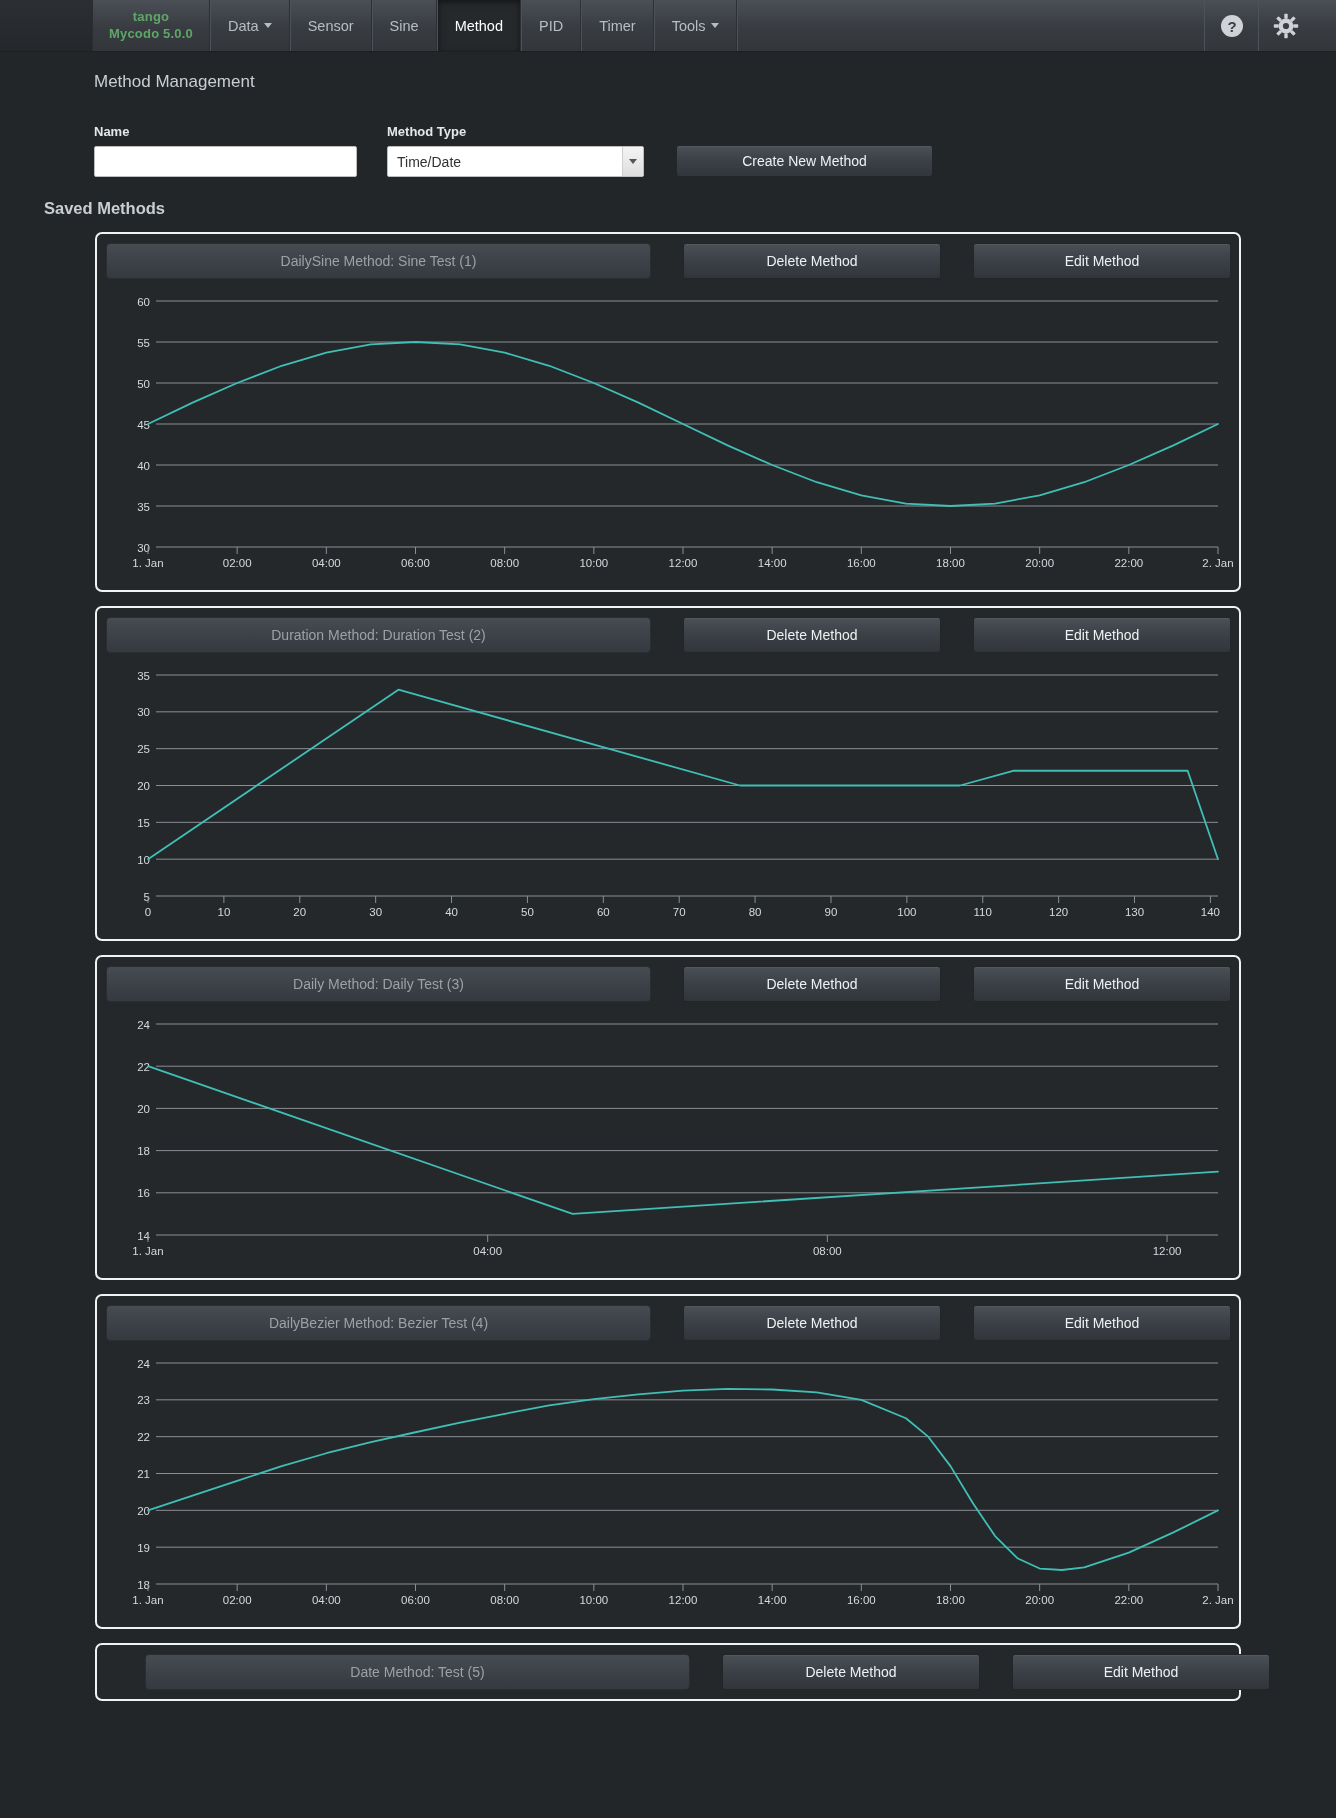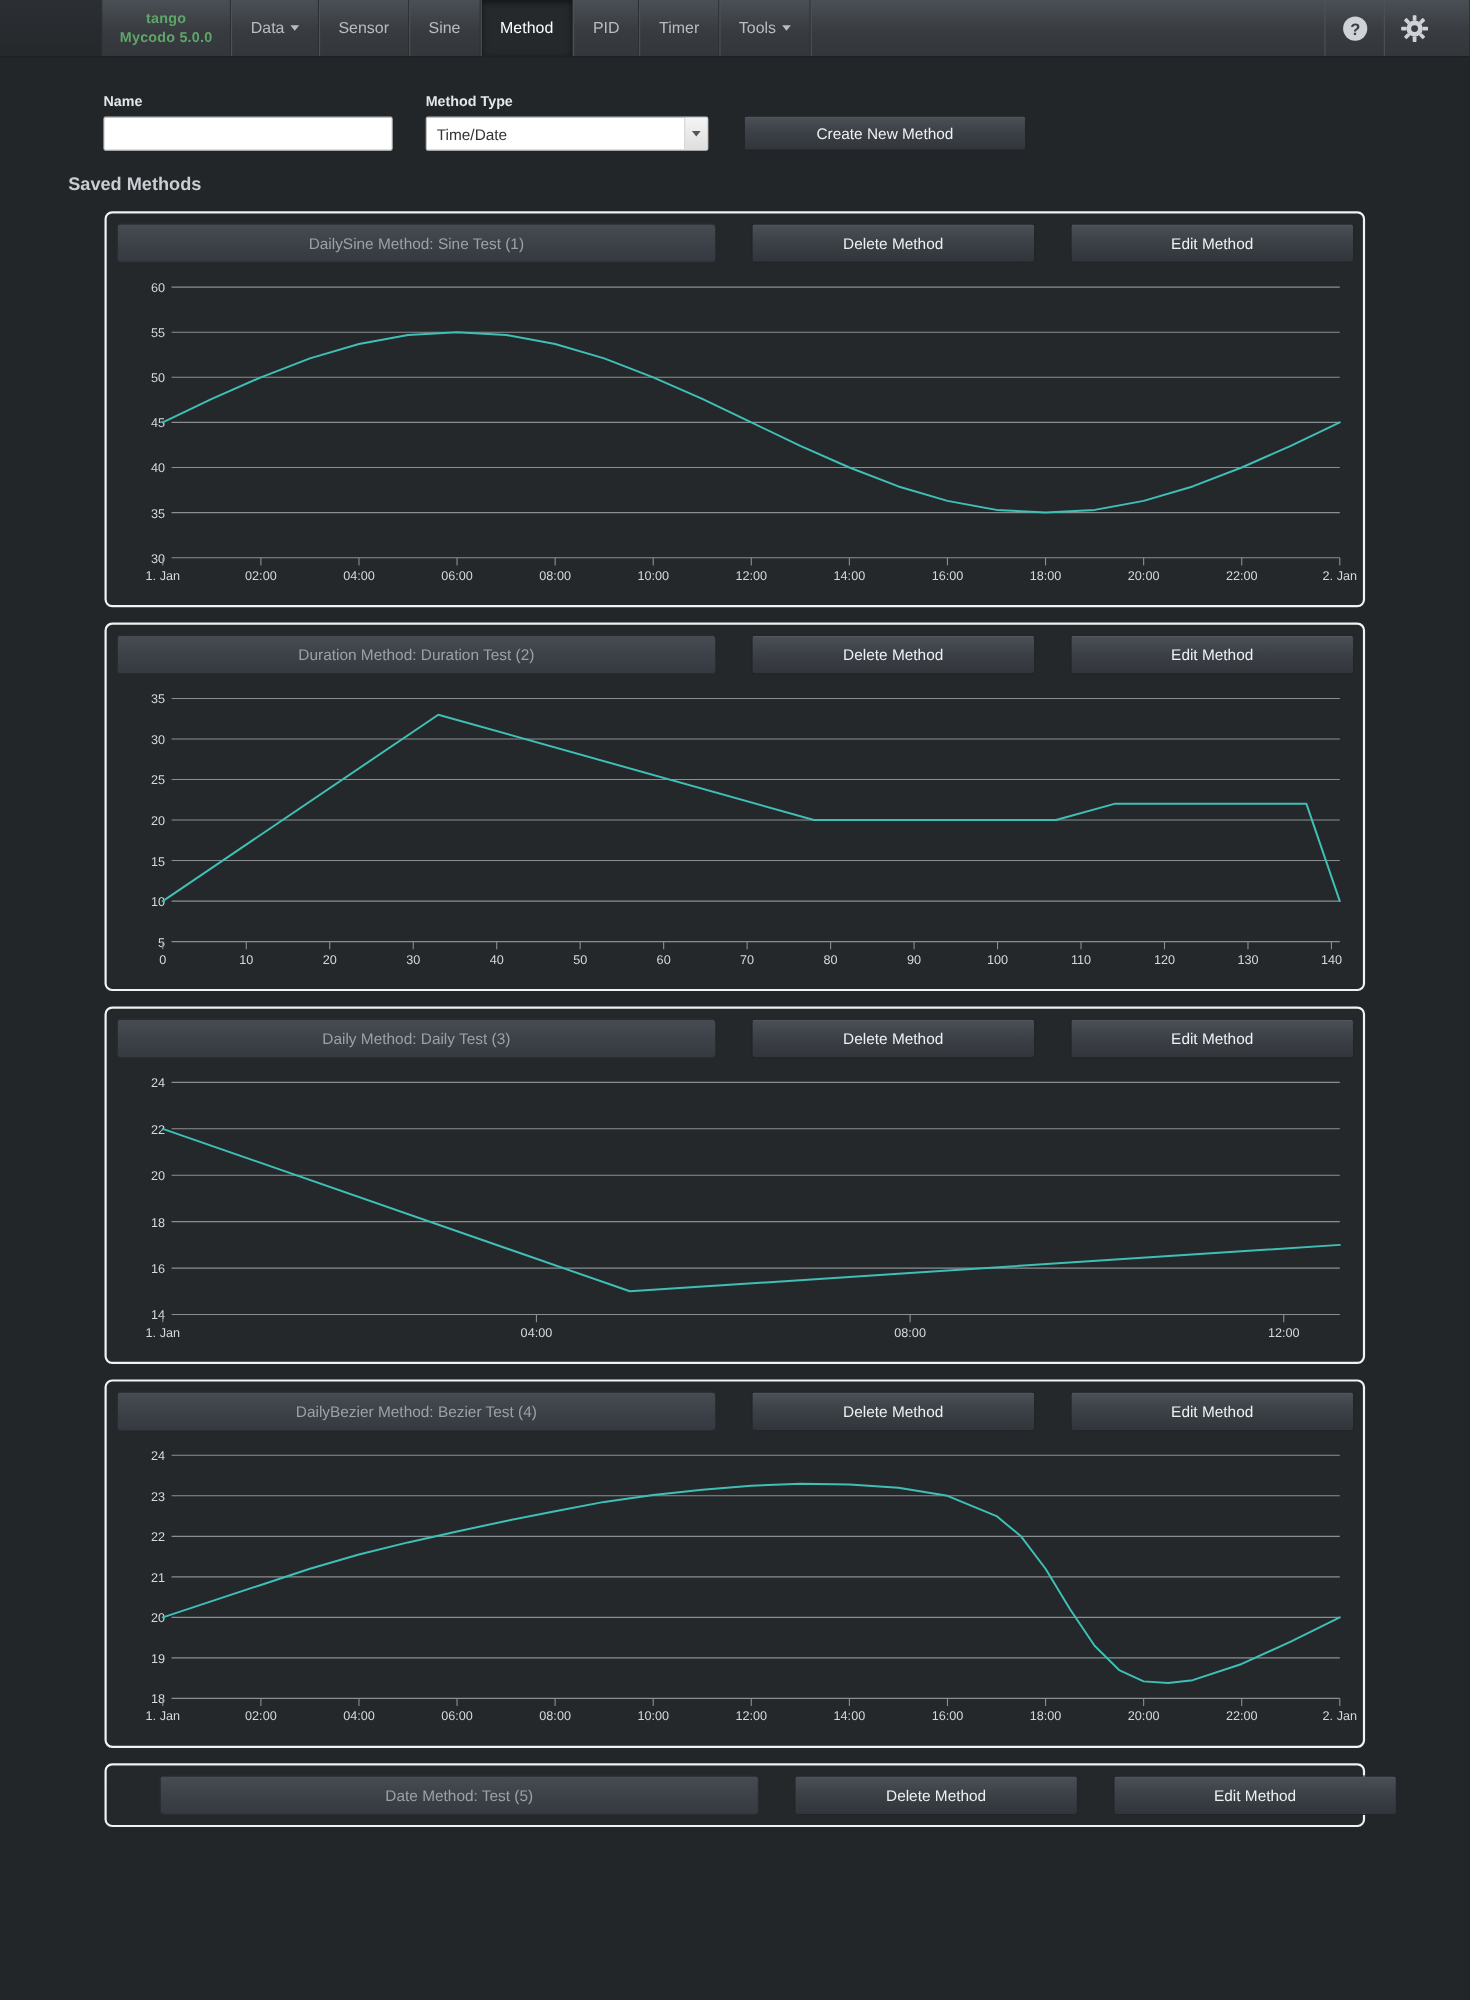--- a/index.html
+++ b/index.html
@@ -89,21 +89,21 @@
     background: linear-gradient(to bottom, #4b5057 0%, #3b4046 50%, #32363b 100%);
     border: 1px solid #22262a;
     border-radius: 3px;
     color:#eef1f3; font-size:14px;
     display:flex; align-items:center; justify-content:center;
     cursor:pointer; user-select:none;
     box-shadow: 0 1px 0 rgba(255,255,255,.05) inset;
   }
   .btn-create { width: 257px; height: 32px; }
 
-  .section-title { color:#c9ced3; font-size:16.5px; margin: 22px 0 0 62px; }
+  .section-title { color:#c9ced3; font-size:16.5px; margin: 22px 0 0 44px; }
 
   
   .panel {
     margin: 14px auto 0 auto;
     width: 1146px;
     border: 2px solid #f0f2f4;
     border-radius: 7px;
     background: #24282b;
     padding: 9px 9px 9px 9px;
   }
@@ -180,20 +180,21 @@
         <rect x="20.2" y="11.3" width="5" height="3.4" rx="0.7" transform="rotate(45 13 13)"></rect>
       </g>
       <circle cx="13" cy="13" r="3.1" fill="#3a3e42"></circle>
     </svg>
   </div>
   <div style="width:24px;"></div>
 </div>
 
 <div class="content">
 
+  <h2 class="page-title">Method Management</h2>
 
   <div class="form-row">
     <div class="form-group">
       <label class="form-label">Name</label>
       <input class="text-input" type="text" value="" style="">
     </div>
 
     <div class="gap"></div>
 
     <div class="form-group">

